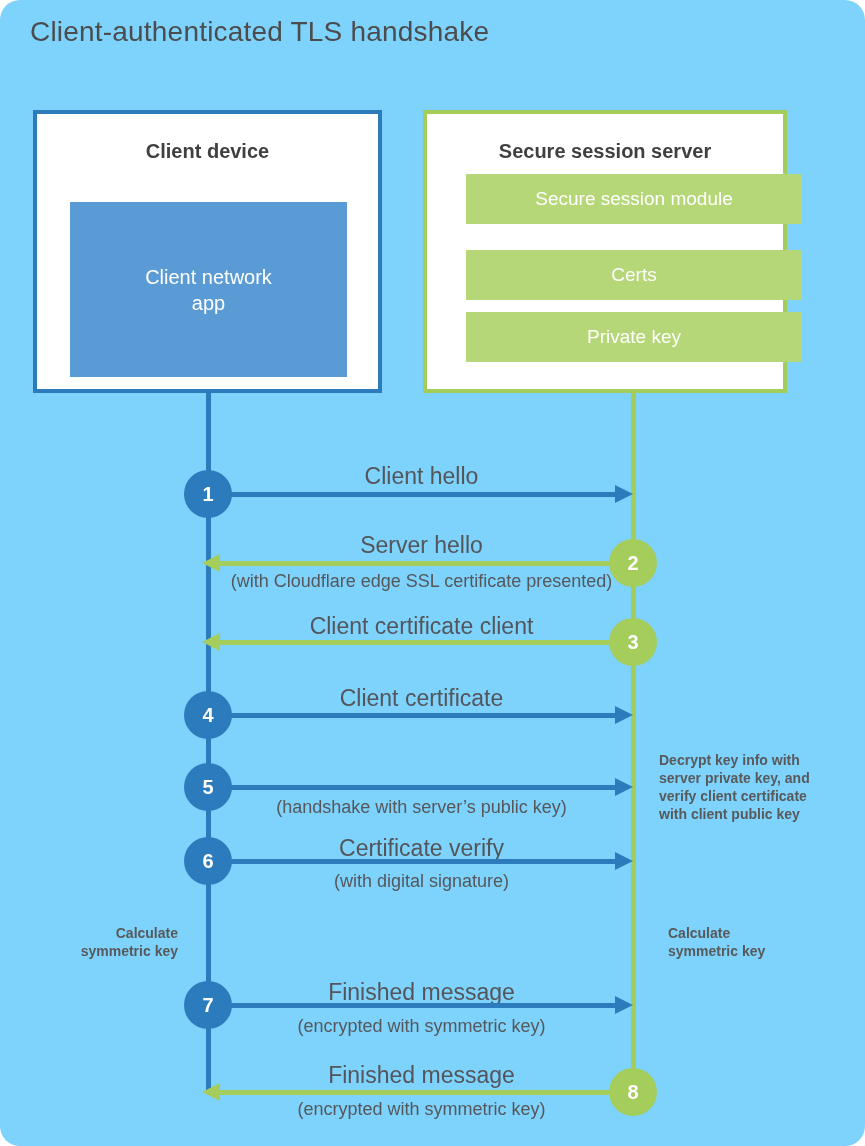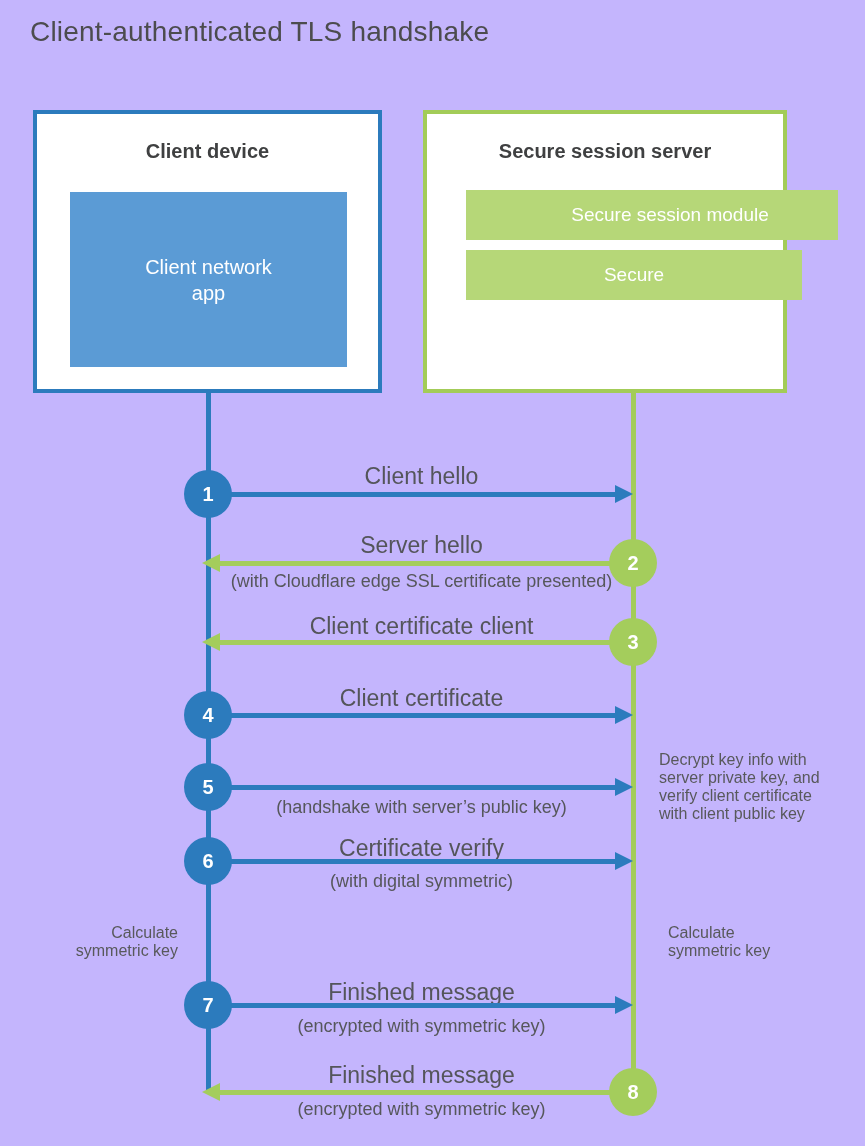--- a/index.html
+++ b/index.html
@@ -1,71 +1,72 @@
 <!DOCTYPE html>
 <html><head>
 <meta charset="utf-8">
 <style>
   html,body{margin:0;padding:0;background:#ffffff;}
   body{font-family:"Liberation Sans","DejaVu Sans",sans-serif;}
-  .canvas{position:relative;width:865px;height:1146px;background:#c4b5fd;overflow:hidden;}
+  .canvas{position:relative;width:865px;height:1146px;background:#7dd3fc;overflow:hidden;border-radius:20px;}
   .abs{position:absolute;}
   .page-title{left:30px;top:16px;font-size:28px;font-weight:400;color:#4c4c4e;letter-spacing:.2px;}
   
   .entity-box{box-sizing:border-box;background:#fff;}
   .client-box{left:33px;top:110px;width:349px;height:283px;border:4px solid #2c7bbd;}
   .server-box{left:423px;top:110px;width:364px;height:283px;border:4px solid #a3cc58;}
   .box-title{left:0;top:26px;width:100%;text-align:center;font-size:20px;font-weight:bold;color:#3f4041;}
-  .client-app{left:33px;top:78px;width:277px;height:175px;background:#5b9bd5;color:#fff;
+  .client-app{left:33px;top:88px;width:277px;height:175px;background:#5b9bd5;color:#fff;
               display:flex;align-items:center;justify-content:center;text-align:center;
               font-size:20px;line-height:26px;white-space:pre-line;}
   .server-bar{left:39px;width:336px;height:50px;background:#b6d778;color:#fff;
               display:flex;align-items:center;justify-content:center;font-size:19px;}
-  .bar-0{top:76px;padding-left:36px;}.bar-1{top:136px;}.bar-2{top:198px;}
+  .bar-0{top:60px;}.bar-1{top:136px;}.bar-2{top:198px;}
   
   .vline{width:5px;}
   .vline.blue{left:206px;top:392px;height:702px;background:#2c7bbd;}
   .vline.green{left:631px;top:392px;height:700px;background:#a3cc58;}
   
   .circle{width:48px;height:48px;border-radius:50%;color:#fff;font-size:20px;font-weight:bold;
           display:flex;align-items:center;justify-content:center;}
   .circle.blue{background:#2c7bbd;}
   .circle.green{background:#a4cd5c;}
   
   .shaft{height:5px;}
   .shaft.blue{background:#2c7bbd;left:230px;width:387px;}
   .shaft.green{background:#a4cd5c;left:220px;width:391px;}
   .head{width:0;height:0;border-top:9px solid transparent;border-bottom:9px solid transparent;}
   .head.right{left:615px;border-left:18px solid #2c7bbd;}
   .head.left{left:202px;border-right:18px solid #a4cd5c;}
   
   .msg-label{left:210px;width:423px;text-align:center;font-size:23px;color:#54555a;}
   .msg-sub{left:210px;width:423px;text-align:center;font-size:18px;color:#56575b;}
-  .note{font-size:16px;color:#58595b;line-height:18px;white-space:pre-line;}
+  .note{font-size:14px;color:#58595b;line-height:18px;white-space:pre-line;font-weight:bold;}
   .note-decrypt{left:659px;top:751px;width:185px;}
   .note-calc-left{left:38px;top:924px;width:140px;text-align:right;}
   .note-calc-right{left:668px;top:924px;width:140px;text-align:left;}
 </style>
 </head>
 <body>
 
 <div class="canvas">
 
   <div class="abs page-title">Client-authenticated TLS handshake</div>
 
   <div class="abs entity-box client-box">
     <div class="abs box-title">Client device</div>
     <div class="abs client-app">Client network
 app</div>
   </div>
 
   <div class="abs entity-box server-box">
     <div class="abs box-title">Secure session server</div>
     <div class="abs server-bar bar-0">Secure session module</div>
-    <div class="abs server-bar bar-1">Secure</div>
+    <div class="abs server-bar bar-1">Certs</div>
+    <div class="abs server-bar bar-2">Private key</div>
   </div>
 
   <div class="abs vline blue"></div>
   <div class="abs vline green"></div>
 
   <div class="abs msg-label" style="top:463px">Client hello</div>
   <div class="abs shaft blue" style="top:492px"></div>
   <div class="abs head right" style="top:485px"></div>
   <div class="abs circle blue" style="left:184px;top:470px">1</div>
 
@@ -86,21 +87,21 @@
   <div class="abs circle blue" style="left:184px;top:691px">4</div>
 
   <div class="abs shaft blue" style="top:785px"></div>
   <div class="abs head right" style="top:778px"></div>
   <div class="abs msg-sub" style="top:797px">(handshake with server’s public key)</div>
   <div class="abs circle blue" style="left:184px;top:763px">5</div>
 
   <div class="abs msg-label" style="top:835px">Certificate verify</div>
   <div class="abs shaft blue" style="top:859px"></div>
   <div class="abs head right" style="top:852px"></div>
-  <div class="abs msg-sub" style="top:871px">(with digital symmetric)</div>
+  <div class="abs msg-sub" style="top:871px">(with digital signature)</div>
   <div class="abs circle blue" style="left:184px;top:837px">6</div>
 
   <div class="abs note note-decrypt">Decrypt key info with
 server private key, and
 verify client certificate
 with client public key</div>
   <div class="abs note note-calc-left">Calculate
 symmetric key</div>
   <div class="abs note note-calc-right">Calculate
 symmetric key</div>

